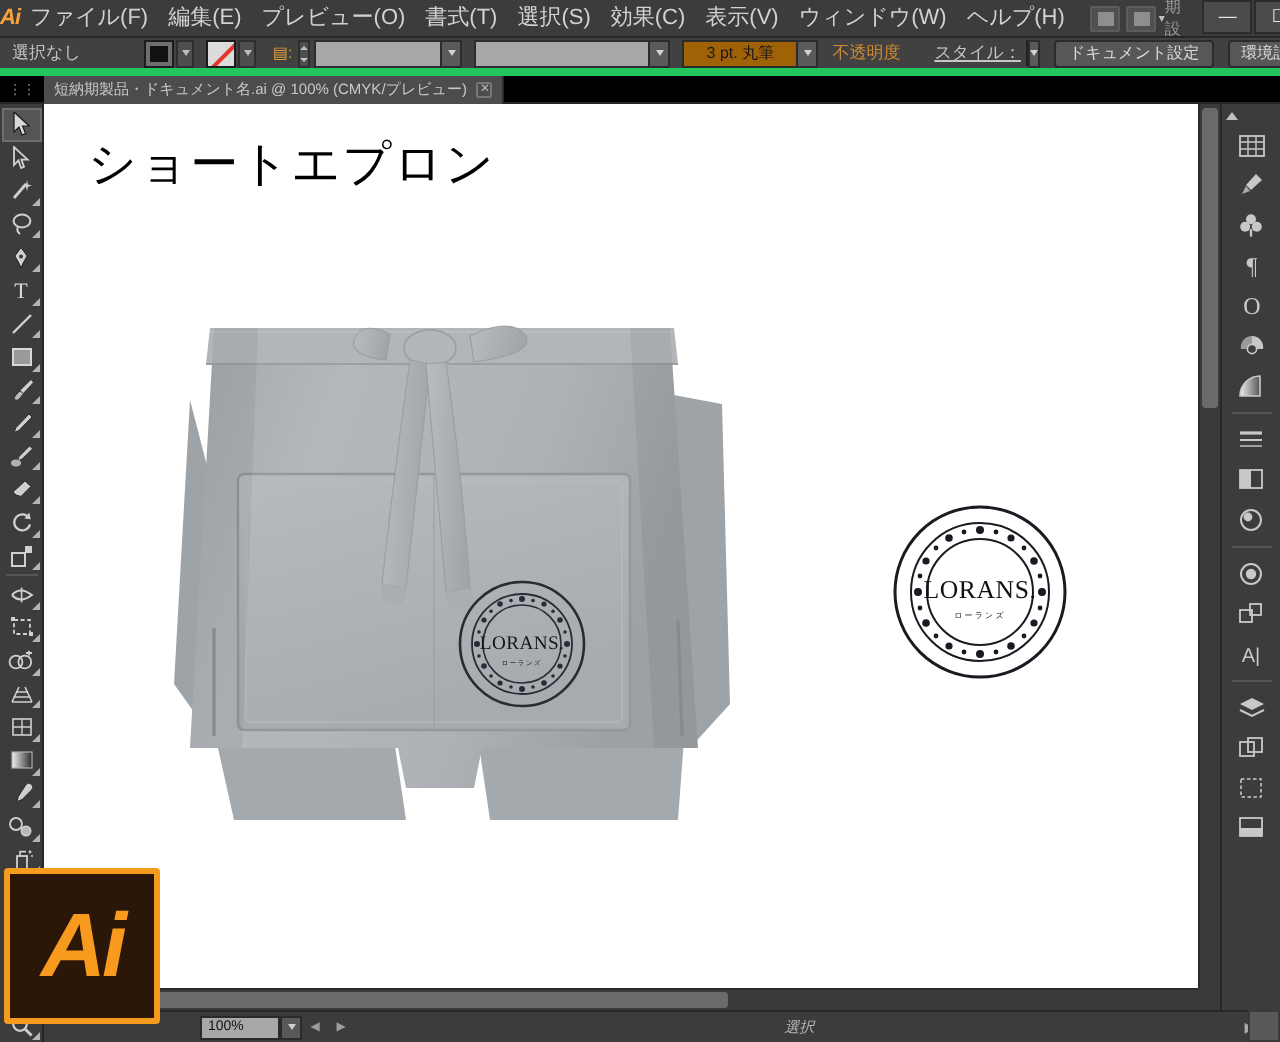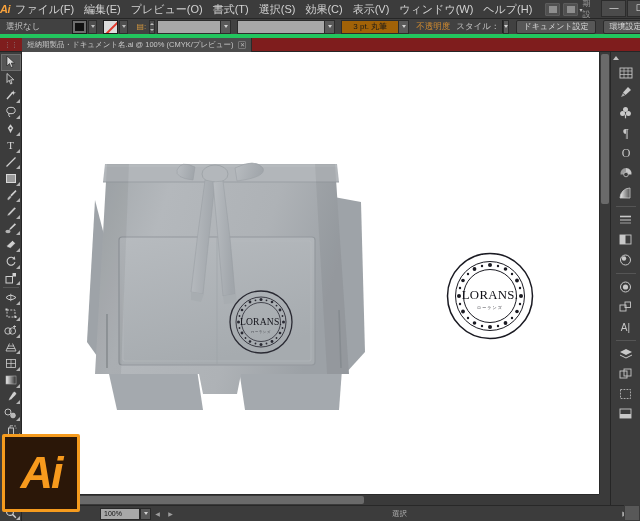--- a/index.html
+++ b/index.html
@@ -84,32 +84,32 @@
   .field.wide { width: 64px; }
   .field.wide2 { width: 88px; }
   .field.profile { width: 58px; background: #a16207; justify-content: center; }
   .fdrop {
     width: 11px; height: 14px; background: #5a5a5a; border: 1px solid #2c2c2c;
     display: flex; align-items: center; justify-content: center; margin-left: -1px;
   }
   .fdrop b { border-left: 2.5px solid transparent; border-right: 2.5px solid transparent;
     border-top: 3px solid #d2d2d2; display: block; }
   .cb-link { font-size: 8.5px; color: #cf8a30; margin-left: 7px; white-space: nowrap; }
-  .cb-txt { font-size: 8.5px; color: #c6c6c6; margin-left: 6px; white-space: nowrap; }
+  .cb-txt { font-size: 8.5px; color: #c6c6c6; margin-left: 17px; white-space: nowrap; text-decoration: underline; }
   .style-swatch { width: 13px; height: 13px; background: #fff; border: 1px solid #222; margin-left: 3px; }
   .btn-gray {
     height: 14px; background: #575757; border: 1px solid #2b2b2b; border-radius: 2px;
     color: #dcdcdc; font-size: 8px; display: flex; align-items: center;
     justify-content: center; padding: 0 6px; margin-left: 7px; white-space: nowrap;
   }
 
   
   .tabstrip {
     position: absolute; left: 0; top: 38px; width: 640px; height: 14px;
-    background: #7f1d1d; border-bottom: 1px solid #252525; display: flex; align-items: center;
+    background: #000000; border-bottom: 1px solid #252525; display: flex; align-items: center;
   }
   .tab-grip { width: 22px; height: 14px; color: #8d8d8d; font-size: 7px;
     display: flex; align-items: center; justify-content: center; }
   .doctab {
     height: 14px; background: #4c4c4c; border-right: 1px solid #2b2b2b;
     display: flex; align-items: center; padding: 0 5px; max-width: 280px;
   }
   .doctab-name {
     font-size: 7.5px; color: #c8c8c8; white-space: nowrap; overflow: hidden;
     text-overflow: ellipsis; max-width: 220px;
@@ -210,21 +210,21 @@
   }
   .zoom-drop {
     width: 11px; height: 12px; background: #585858; border: 1px solid #2a2a2a;
     display: flex; align-items: center; justify-content: center;
   }
   .zoom-drop b { border-left: 2.5px solid transparent; border-right: 2.5px solid transparent;
     border-top: 3px solid #d0d0d0; display: block; }
   .nav-btn { width: 13px; height: 12px; color: #9d9d9d; font-size: 6px;
     display: flex; align-items: center; justify-content: center; }
   .status-text {
-    flex: 1; text-align: center; font-size: 7.5px; color: #b6b6b6; white-space: nowrap;
+    flex: 1; text-align: center; font-size: 7.5px; color: #b6b6b6; white-space: nowrap; font-style: italic;
   }
   .status-right { display: flex; align-items: center; gap: 3px; margin-right: 4px; }
   .status-right span { color: #a8a8a8; font-size: 7px; }
 
   
   .ai-icon-overlay {
     position: absolute; left: 2px; bottom: 9px; width: 78px; height: 78px;
     background: #2b1708; border: 3px solid #f59b1e; border-radius: 2px;
     display: flex; align-items: center; justify-content: center; z-index: 40;
   }
@@ -511,20 +511,21 @@
       <svg width="12" height="12" viewBox="0 0 12 12">
           <circle cx="5" cy="5" r="3.4" fill="none" stroke="#d0d0d0" stroke-width="1.1"></circle>
           <path d="M7.6 7.6 L10.8 10.8" stroke="#d0d0d0" stroke-width="1.4"></path>
         </svg>
     </div>
   </div>
 
   <div class="canvas-area">
     <div class="artboard">
 
+      <div class="doc-title">ショートエプロン</div>
 
       <div class="apron">
         <svg width="300" height="290" viewBox="0 0 300 290">
           <defs>
             <linearGradient id="fabL" x1="0" y1="0" x2="1" y2="0">
               <stop offset="0" stop-color="#9ba0a5"></stop>
               <stop offset="0.35" stop-color="#b0b4b8"></stop>
               <stop offset="1" stop-color="#a3a8ac"></stop>
             </linearGradient>
             <linearGradient id="fabBody" x1="0" y1="0" x2="1" y2="0.3">

